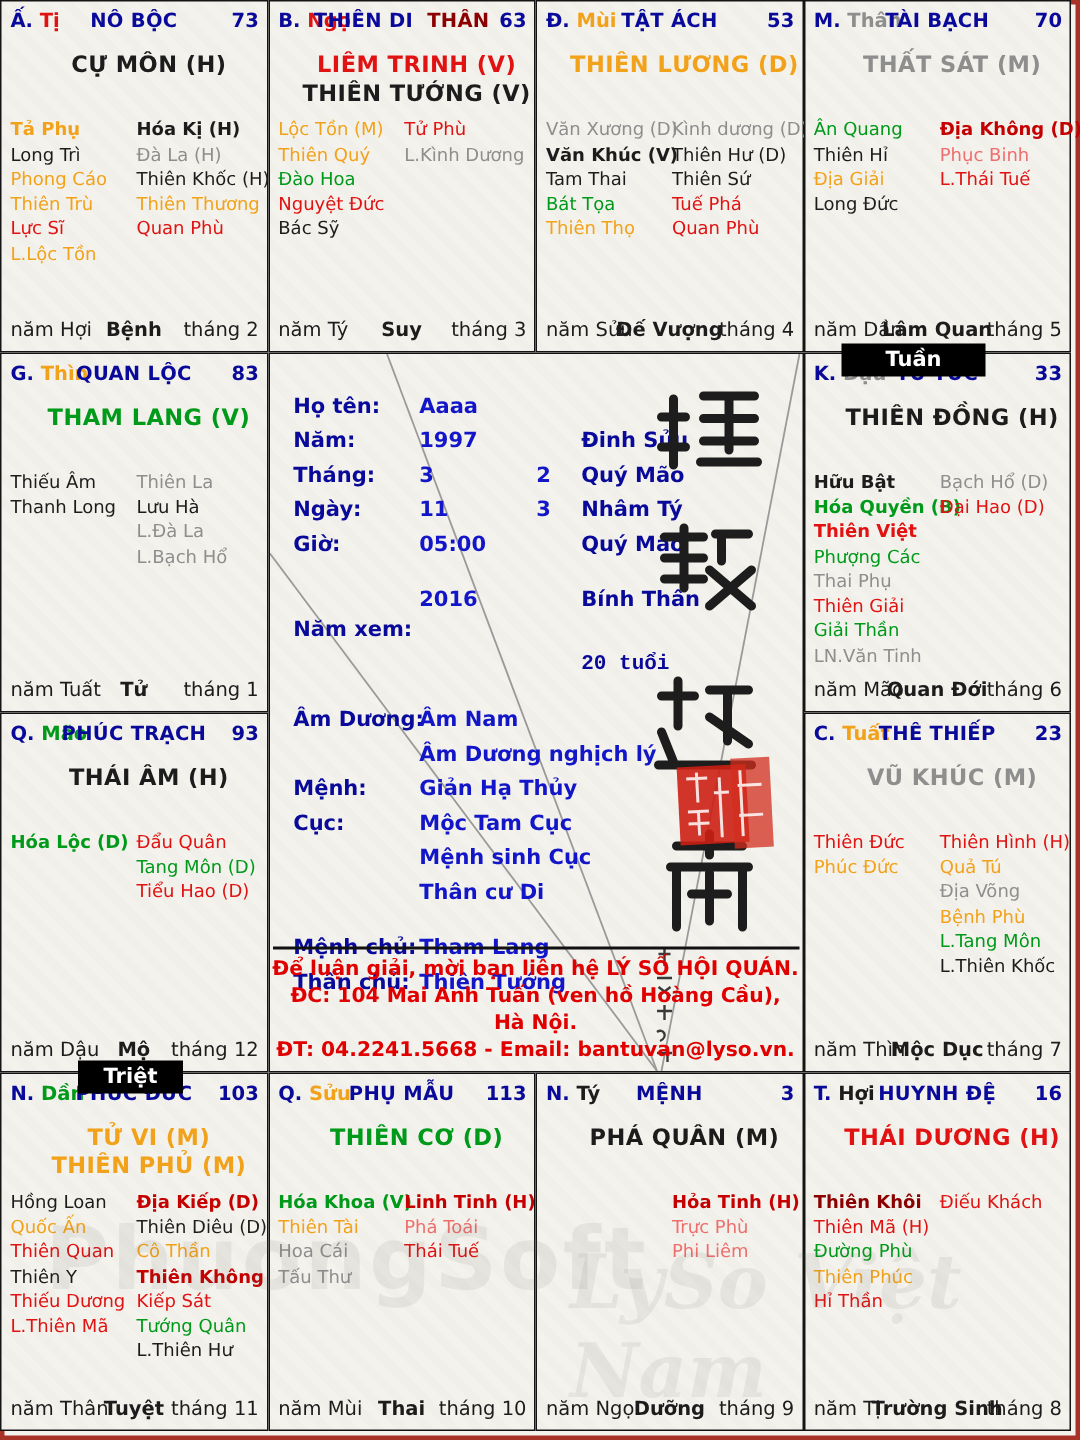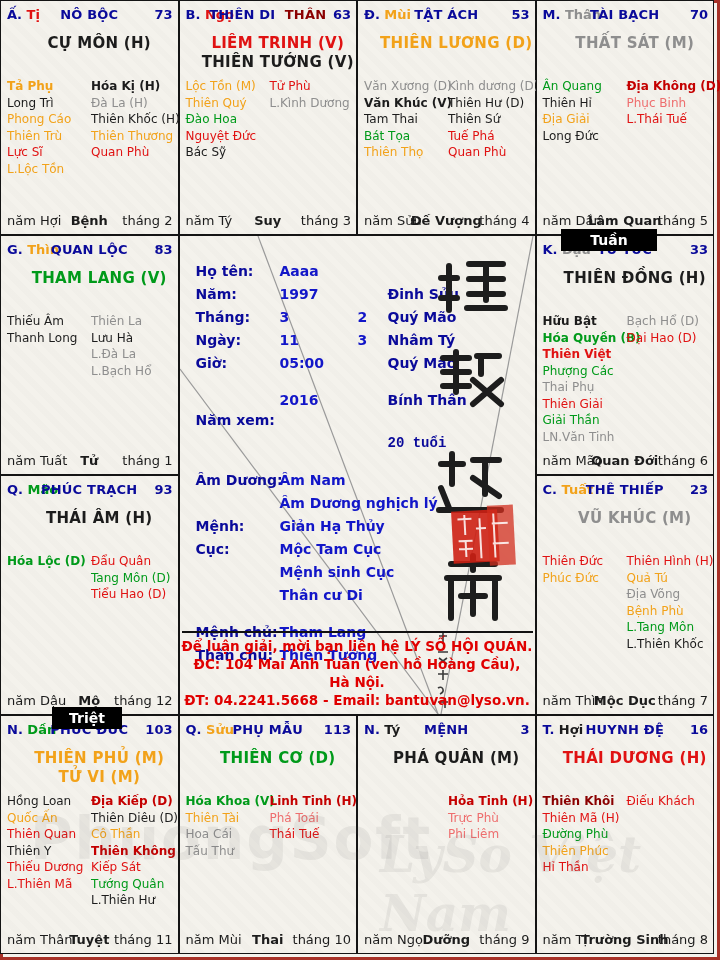--- a/index.html
+++ b/index.html
@@ -285,22 +285,22 @@
         <span class="fm" style="color: rgb(28, 28, 28);">tháng 7</span>
       </div>
     </div>
     <div class="cell" style="grid-area: 4 / 1;">
       <div class="hdr">
         <span class="sb"><span style="color: rgb(10, 10, 154);">N. </span><span style="color: rgb(0, 154, 26);">Dần</span></span>
         <span class="pname"><span style="color: rgb(10, 10, 154);">PHÚC ĐỨC</span></span>
         <span class="num" style="color: rgb(10, 10, 154);">103</span>
       </div>
       <div class="stars">
+        <div style="color: rgb(242, 162, 26);">TỬ VI (M)</div>
         <div style="color: rgb(242, 162, 26);">THIÊN PHỦ (M)</div>
-        <div style="color: rgb(242, 162, 26);">TỬ VI (M)</div>
       </div>
       <div class="cols">
         <div class="colL">
           <div style="color: rgb(28, 28, 28);">Hồng Loan</div>
           <div style="color: rgb(242, 162, 26);">Quốc Ấn</div>
           <div style="color: rgb(224, 18, 18);">Thiên Quan</div>
           <div style="color: rgb(28, 28, 28);">Thiên Y</div>
           <div style="color: rgb(224, 18, 18);">Thiếu Dương</div>
           <div style="color: rgb(224, 18, 18);">L.Thiên Mã</div>
         </div>

